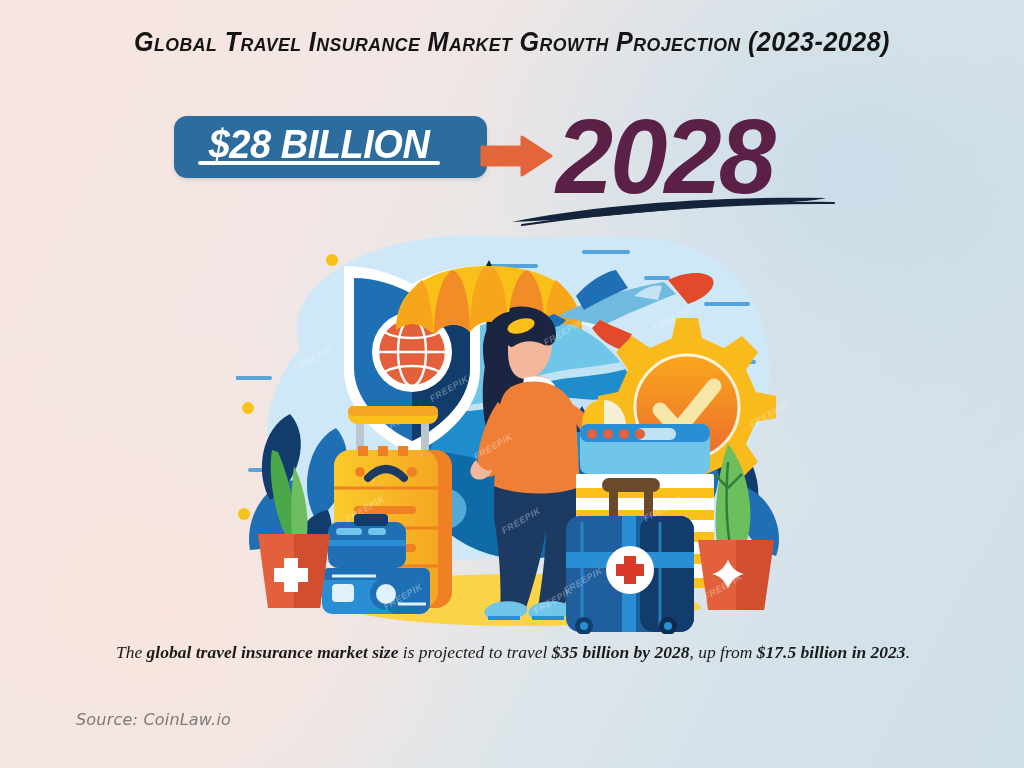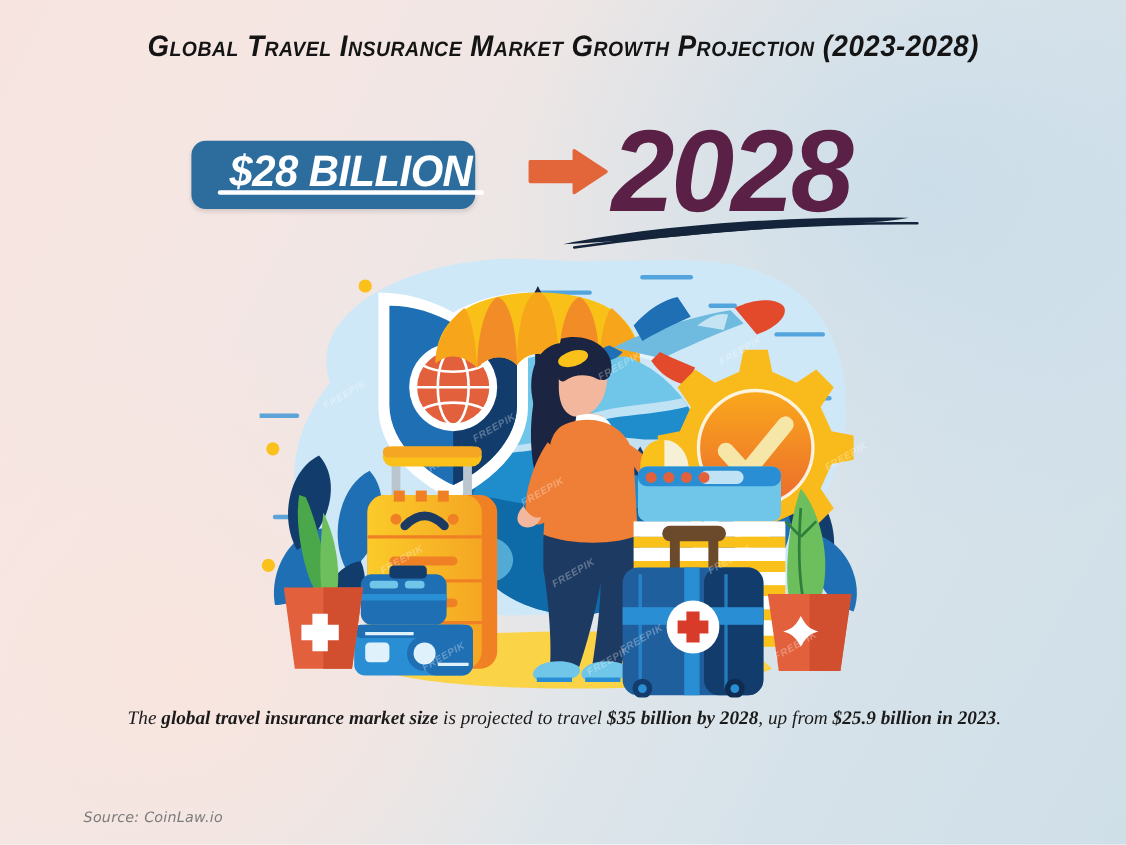--- a/index.html
+++ b/index.html
@@ -65,26 +65,27 @@
   #headline-row {
     position: absolute;
     top: 108px;
     left: 0;
     width: 1024px;
     height: 110px;
   }
   #value-badge {
     position: absolute;
     left: 174px;
-    top: 20px;
-    width: 258px;
+    top: 8px;
+    width: 290px;
     height: 62px;
     background: #2c6d9e;
     border-radius: 13px;
     box-shadow: 0 2px 4px rgba(0,0,0,0.12);
+    padding-left: 23px;
   }
   #value-badge-text {
     position: absolute;
     left: 0; top: 6px;
     width: 290px;
     text-align: center;
     color: #ffffff;
     font-family: "Liberation Sans Narrow", "Liberation Sans", sans-serif;
     font-weight: bold;
     font-size: 40px;
@@ -154,23 +155,23 @@
     font-size: 17.5px;
     line-height: 1.78;
     color: #1b1b1b;
   }
   #caption b { font-weight: bold; margin-top: 13px; }
 
   
   #source {
     position: absolute;
     left: 76px;
-    top: 736px;
+    top: 710px;
     font-family: "DejaVu Sans", sans-serif;
-    font-size: 13px;
+    font-size: 16px;
     color: #7b7b7b;
     letter-spacing: 0.2px;
   }
 </style>
 </head>
 <body>
 
 <div id="infographic">
 
   <div id="bg-bloom-pink"></div>
@@ -470,18 +471,18 @@
         <text class="wm" x="300" y="392" transform="rotate(-30 300 392)">FREEPIK</text>
         <text class="wm" x="470" y="378" transform="rotate(-30 470 378)">FREEPIK</text>
         <text class="wm" x="60" y="150" transform="rotate(-30 60 150)">FREEPIK</text>
         <text class="wm" x="516" y="206" transform="rotate(-30 516 206)">FREEPIK</text>
       </g>
 
     </svg>
   </div>
 
   <div id="caption">
-    <span>The </span><b>global travel insurance market size</b><span> is projected to travel </span><b>$35 billion by 2028</b><span>, up from </span><b>$25.9 billion in 2023</b><span>.</span>
+    <span>The </span><b>global travel insurance market size</b><span> is projected to travel </span><b>$35 billion by 2028</b><span>, up from </span><b>$17.5 billion in 2023</b><span>.</span>
   </div>
 
   <div id="source">Source: CoinLaw.io</div>
 
 </div>
 
 </body></html>

